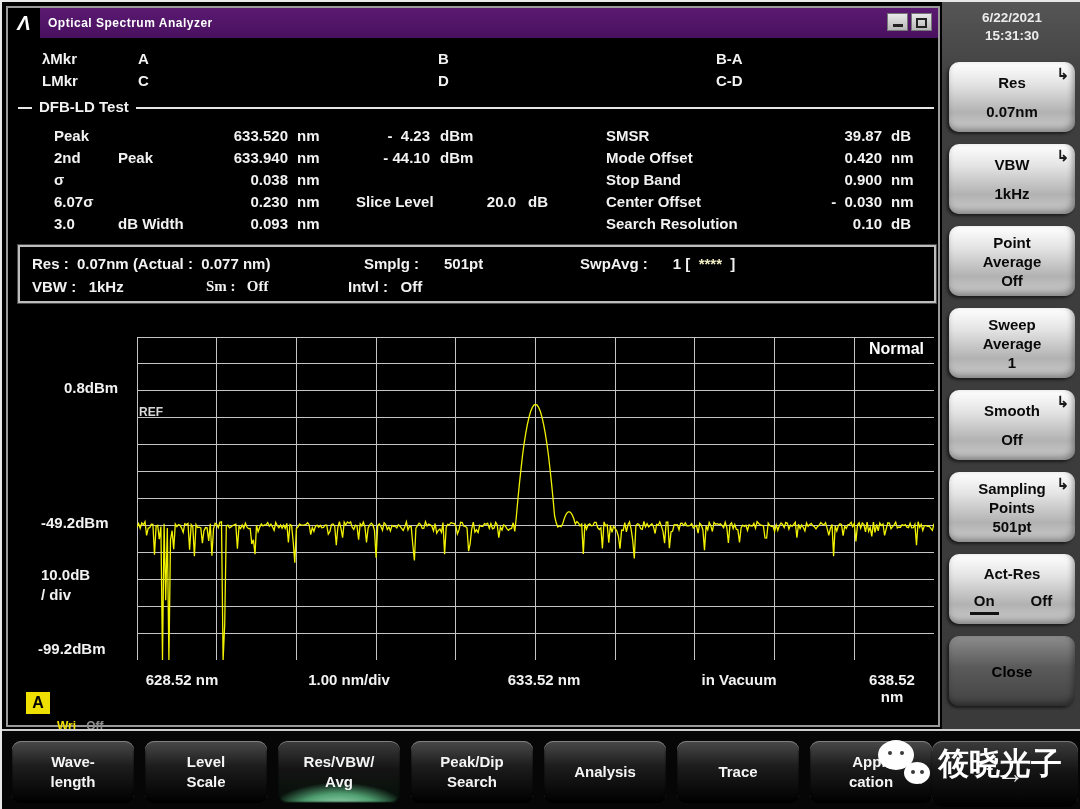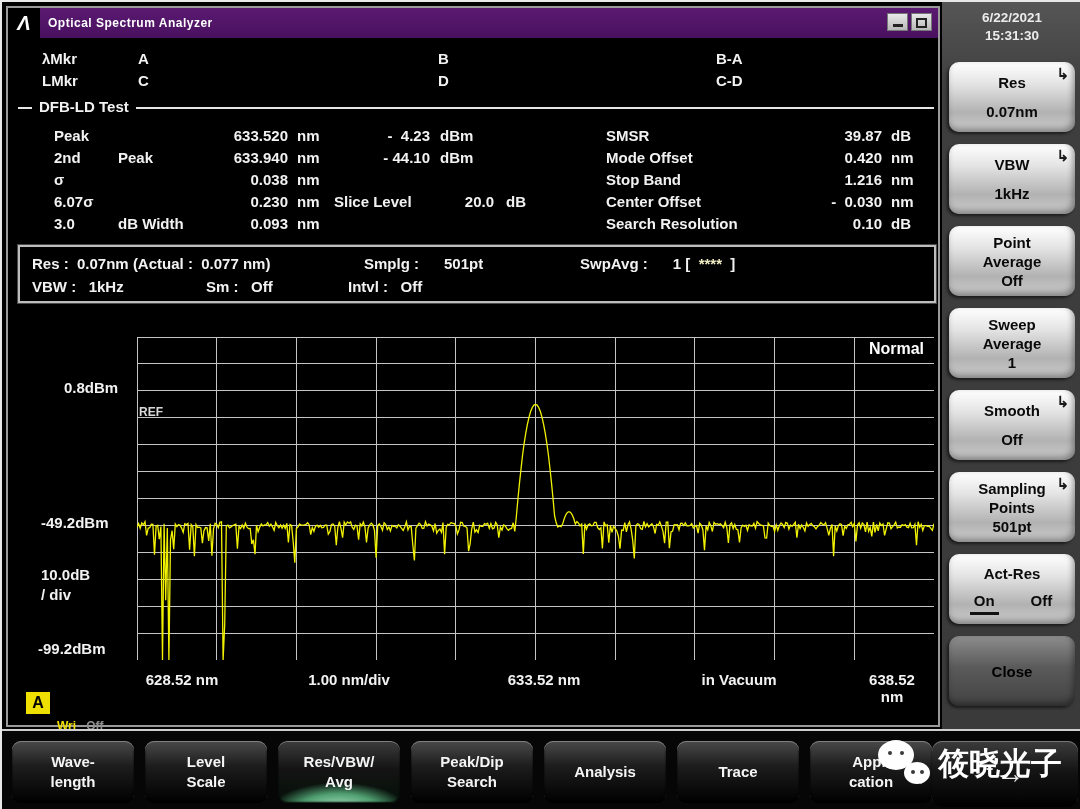--- a/index.html
+++ b/index.html
@@ -24,31 +24,31 @@
   
   #group-line { position:absolute; left:10px; top:99px; width:916px; border-top:2px solid #e6e6e6; }
   #group-title { position:absolute; left:14px; top:-11px; background:#000; padding:0 7px; color:#f2f2f2; font-size:15px; }
 
   
   #meas-left { position:absolute; left:46px; top:116px; color:#f2f2f2; font-size:15px; }
   .mrow { display:flex; height:22px; align-items:center; }
   .mrow .la{ width:64px; } .mrow .lb{ width:92px; }
   .mrow .v { width:78px; text-align:right; } .mrow .u{ width:46px; padding-left:9px; }
   .mrow .v2{ width:96px; text-align:right; } .mrow .u2{ width:58px; padding-left:10px; }
-  .mrow .sl{ width:110px; } .mrow .sv{ width:50px; text-align:right; } .mrow .su{ padding-left:12px; }
+  .mrow .sl{ width:110px; margin-left:22px; } .mrow .sv{ width:50px; text-align:right; } .mrow .su{ padding-left:12px; }
   #meas-right { position:absolute; left:598px; top:116px; color:#f2f2f2; font-size:15px; }
   .rrow { display:flex; height:22px; align-items:center; }
   .rrow .rl{ width:206px; } .rrow .rv{ width:70px; text-align:right; } .rrow .ru{ padding-left:9px; }
 
   
   #status-box { position:absolute; left:10px; top:237px; width:918px; height:58px; border:2px solid #bdbdbd; outline:1px solid #4a4a4a; padding:5px 12px; color:#f2f2f2; font-size:15px; line-height:23px; }
   .pre { white-space:pre; }
   #status-l1, #status-l2 { display:flex; }
   #status-l1 .s1{ width:332px; } #status-l1 .s2{ width:216px; }
-  #status-l2 .s1{ width:174px; } #status-l2 .s2{ width:142px; }
+  #status-l2 .s1{ width:174px; } #status-l2 .s2{ width:142px;font-family:Liberation Serif, serif; }
   .stars { color:#f0ecc2; }
 
   
   #y-labels span, .x-label { position:absolute; color:#f2f2f2; font-size:15px; }
   #chart { position:absolute; left:129px; top:329px; width:797px; height:323px; }
   #trace-svg { position:absolute; left:0; top:0; }
   #ref-label { position:absolute; left:2px; top:68px; color:#d8d8d8; font-size:12px; }
   #trace-mode { position:absolute; right:10px; top:3px; color:#fff; font-size:16px; }
   .x-label { top:663px; transform:translateX(-50%);text-align:center; }
 
@@ -183,21 +183,21 @@
           <span class="rv">39.87</span>
           <span class="ru">dB</span>
       </div>
       <div class="rrow">
         <span class="rl">Mode Offset</span>
           <span class="rv">0.420</span>
           <span class="ru">nm</span>
       </div>
       <div class="rrow">
         <span class="rl">Stop Band</span>
-          <span class="rv">1.216</span>
+          <span class="rv">0.900</span>
           <span class="ru">nm</span>
       </div>
       <div class="rrow">
         <span class="rl">Center Offset</span>
           <span class="rv pre">-  0.030</span>
           <span class="ru">nm</span>
       </div>
       <div class="rrow">
         <span class="rl">Search Resolution</span>
           <span class="rv">0.10</span>

